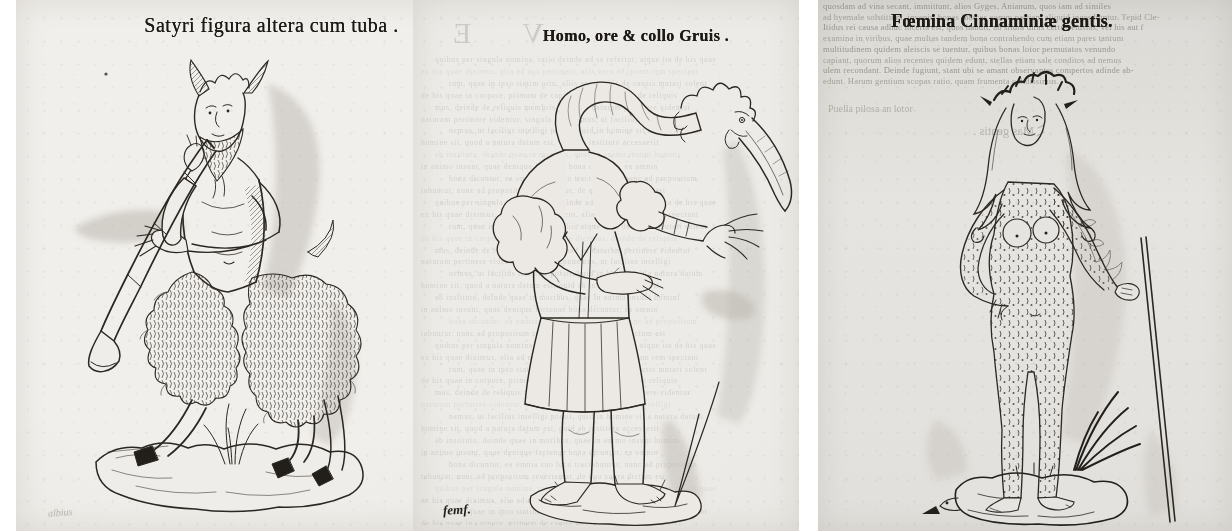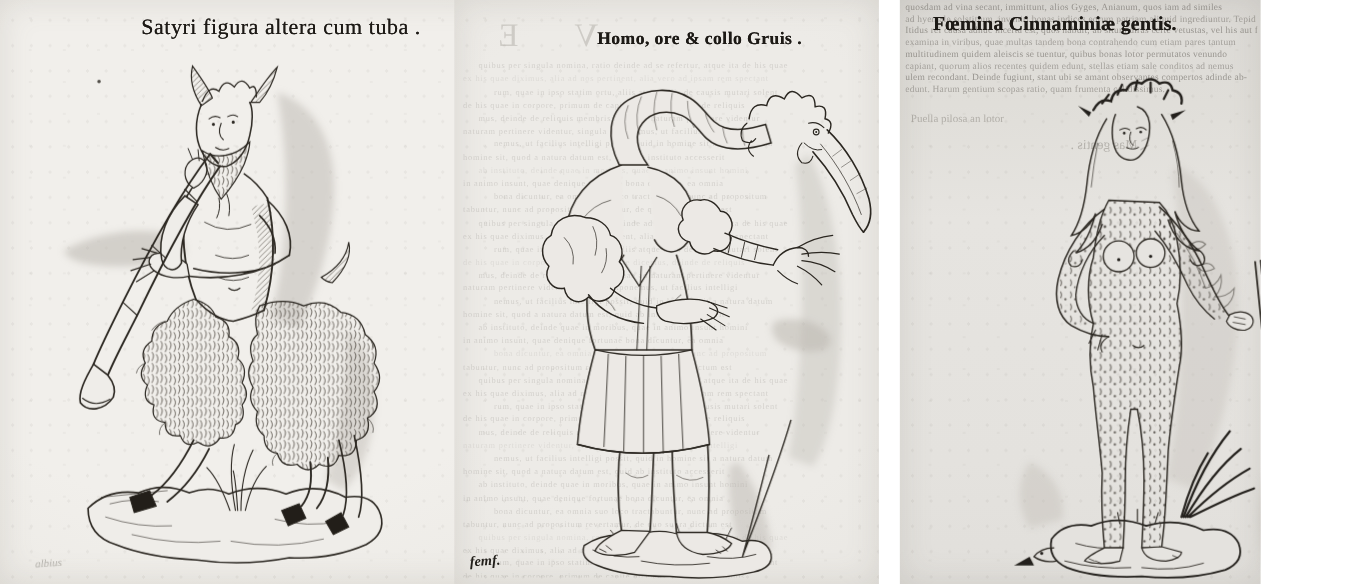--- a/index.html
+++ b/index.html
@@ -1,23 +1,23 @@
 <!DOCTYPE html>
 <html><head>
 <meta charset="utf-8">
 <style>
   html,body{margin:0;padding:0;background:#ffffff;}
   .stage{position:relative;width:1232px;height:531px;background:#ffffff;overflow:hidden;
          font-family:"Liberation Serif",serif;}
   .panel{position:absolute;top:0;height:531px;overflow:hidden;}
-  #panel-satyr{left:0;width:481px;
+  #panel-satyr{left:16px;width:481px;
     background:radial-gradient(ellipse 130% 95% at 45% 40%, #f1efeb 50%, #e8e6e1 100%);}
   #panel-crane{left:413px;width:386px;
     background:radial-gradient(ellipse 140% 100% at 50% 45%, #edebe7 45%, #e4e2dd 100%);}
-  #panel-woman{left:818px;width:328px;
+  #panel-woman{left:818px;width:414px;
     background:linear-gradient(180deg,#dcdad6 0px,#e0ded9 95px,#e6e4e0 200px,#e4e2de 420px,#e1dfdb 531px);}
   .panel::after{content:"";position:absolute;inset:0;pointer-events:none;
     box-shadow:inset 0 0 30px rgba(110,104,94,.16);}
   .speckle{position:absolute;inset:0;pointer-events:none;
     background-image:radial-gradient(rgba(70,64,56,.055) 1px, transparent 1.3px),
                      radial-gradient(rgba(70,64,56,.04) 1px, transparent 1.3px);
     background-size:17px 23px, 31px 29px;background-position:3px 7px, 12px 2px;}
   .caption{position:absolute;left:0;right:0;text-align:center;white-space:nowrap;
     color:#1d1a16;z-index:6;text-shadow:0 0 .5px #1d1a16;}
   .cap1{top:14px;font-size:20px;letter-spacing:.5px;transform:translateX(15px);}

